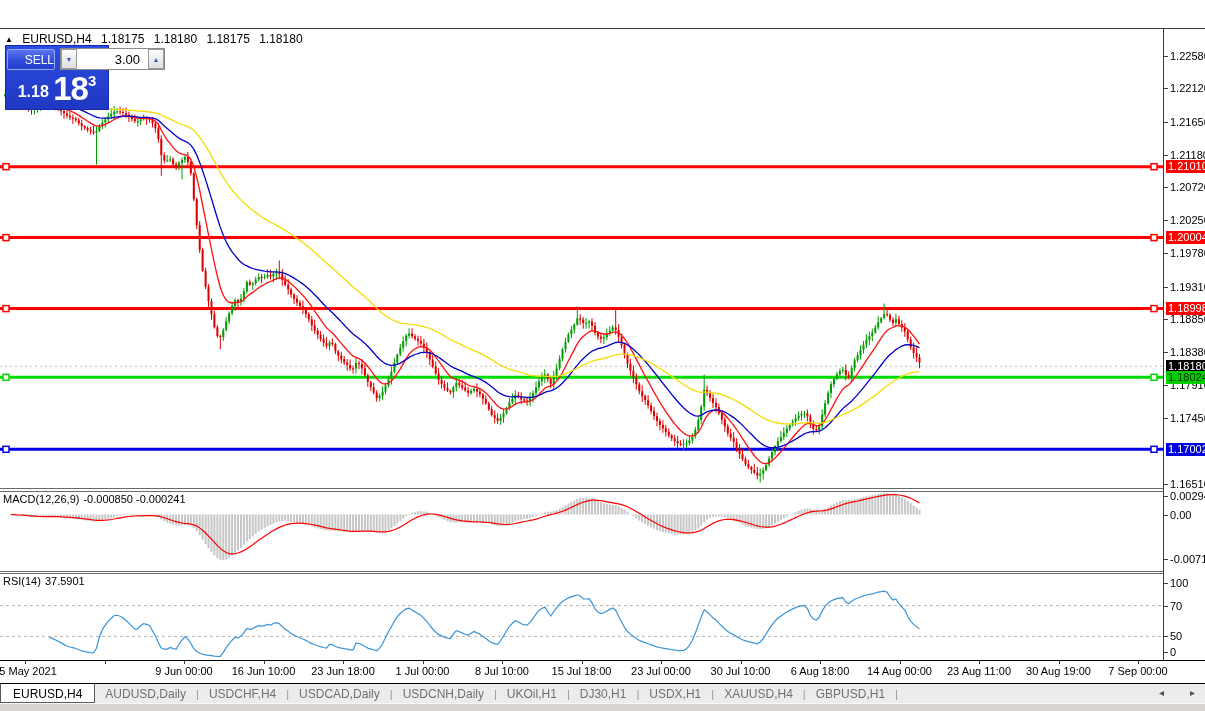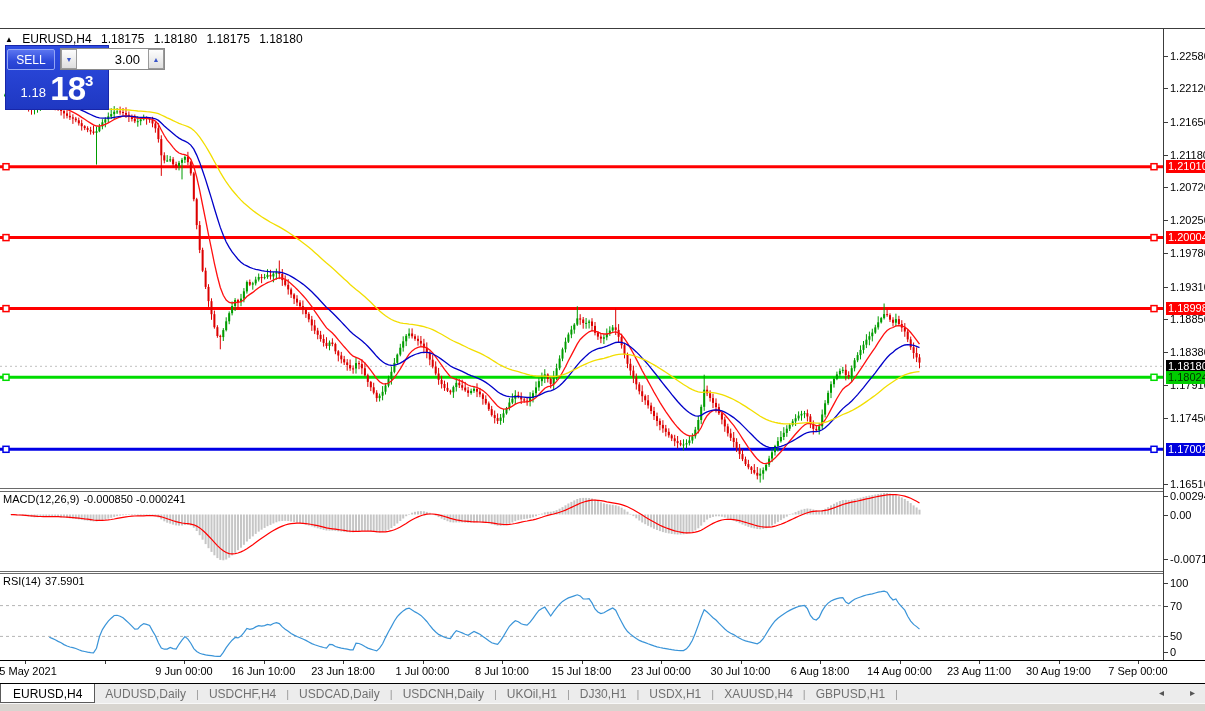--- a/index.html
+++ b/index.html
@@ -19,24 +19,24 @@
   .collapse-tri{font-size:8px;position:relative;top:-1px;cursor:pointer;}
   
   .tp{position:absolute;left:5px;top:16px;width:214px;height:65px;z-index:10;}
   .tp-block{position:absolute;top:0;height:65px;background:linear-gradient(#2d4ce2,#1f38c2);
             border:1px solid #1826a8;box-sizing:border-box;}
   .tp-left{left:0;width:104px;}
   .tp-right{left:107px;width:107px;}
   .tp-btn{position:absolute;top:3px;width:48px;height:21px;line-height:21px;text-align:center;
           font-size:12px;color:#fff;background:linear-gradient(#5b75f0,#2d49da 60%,#2440cf);
           border:1px solid #93a5f4;border-radius:2px;box-sizing:border-box;cursor:pointer;}
-  .tp-btn.sell{left:1px;}
+  .tp-btn.sell{left:1px;text-align:right;}
   .tp-btn.buy{right:3px;}
   .tp-price{position:absolute;left:0;right:0;top:24px;height:40px;color:#fff;text-align:center;white-space:nowrap;}
-  .tp-small{font-size:13px;font-weight:normal;vertical-align:baseline;position:relative;top:-3px;}
+  .tp-small{font-size:16px;font-weight:bold;vertical-align:baseline;position:relative;top:-3px;}
   .tp-big{font-size:33px;font-weight:bold;letter-spacing:-1px;}
   .tp-sup{font-size:15px;font-weight:bold;vertical-align:top;position:relative;top:2px;}
   .tp-spin{position:absolute;left:55px;top:3px;width:105px;height:22px;display:flex;z-index:12;
            border:1px solid #8a8a8a;background:#fff;box-sizing:border-box;}
   .tp-spin-btn{width:16px;background:linear-gradient(#fdfdfd,#dfdfdf);border:1px solid #9a9a9a;
                box-sizing:border-box;font-size:7px;color:#3b56c8;display:flex;align-items:center;
                justify-content:center;cursor:pointer;}
   .tp-vol{flex:1;border:none;outline:none;font-family:"Liberation Sans",sans-serif;font-size:13px;
           text-align:right;padding-right:8px;min-width:10px;}
   

